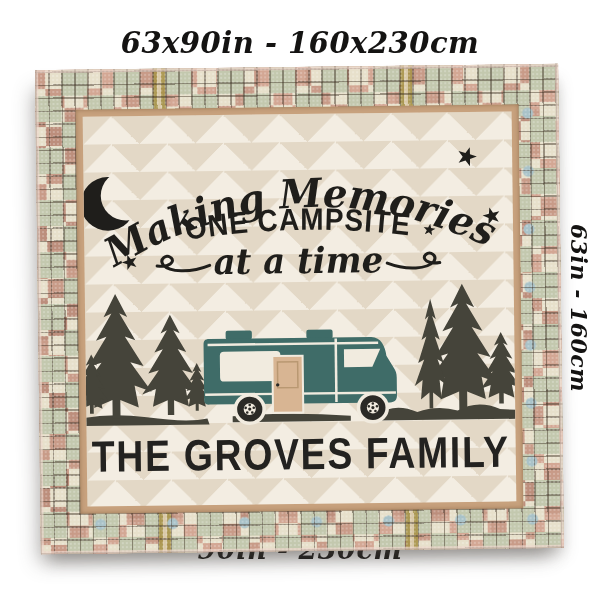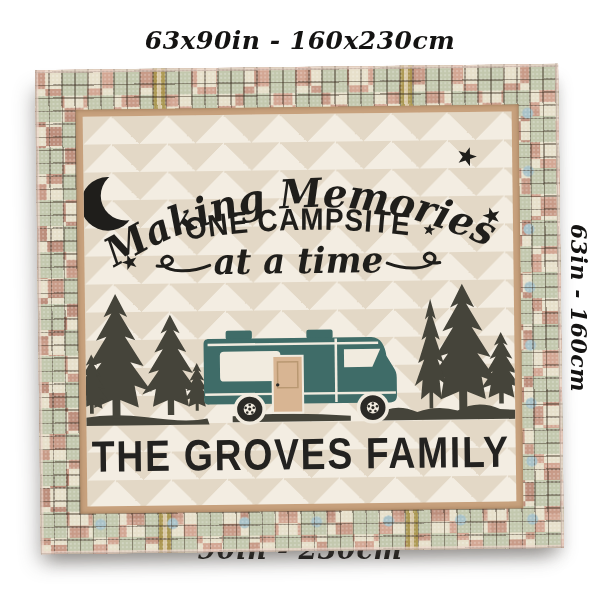--- a/index.html
+++ b/index.html
@@ -4,21 +4,21 @@
 <style>
   html,body{margin:0;padding:0;background:#ffffff;}
   .stage{
     position:relative;width:600px;height:600px;background:#ffffff;overflow:hidden;
     font-family:"DejaVu Serif", serif;
   }
   .dim-label{
     position:absolute;color:#141312;font-style:italic;font-weight:bold;
     font-family:"DejaVu Serif", serif;letter-spacing:.5px;
   }
-  .dim-top{left:0;top:26px;width:600px;text-align:center;font-size:25px;}
+  .dim-top{left:0;top:26px;width:600px;text-align:center;font-size:29px;}
   .dim-bottom{left:0;top:534px;width:600px;text-align:center;font-size:27px;}
   .dim-right{
     left:562px;top:224px;width:30px;height:160px;font-size:22px;
     writing-mode:vertical-rl;text-align:center;white-space:nowrap;
   }
   
   .blanket{
     position:absolute;left:38px;top:67px;width:523px;height:484px;
     transform:rotate(-0.7deg);
     background-color:#c89b88;

